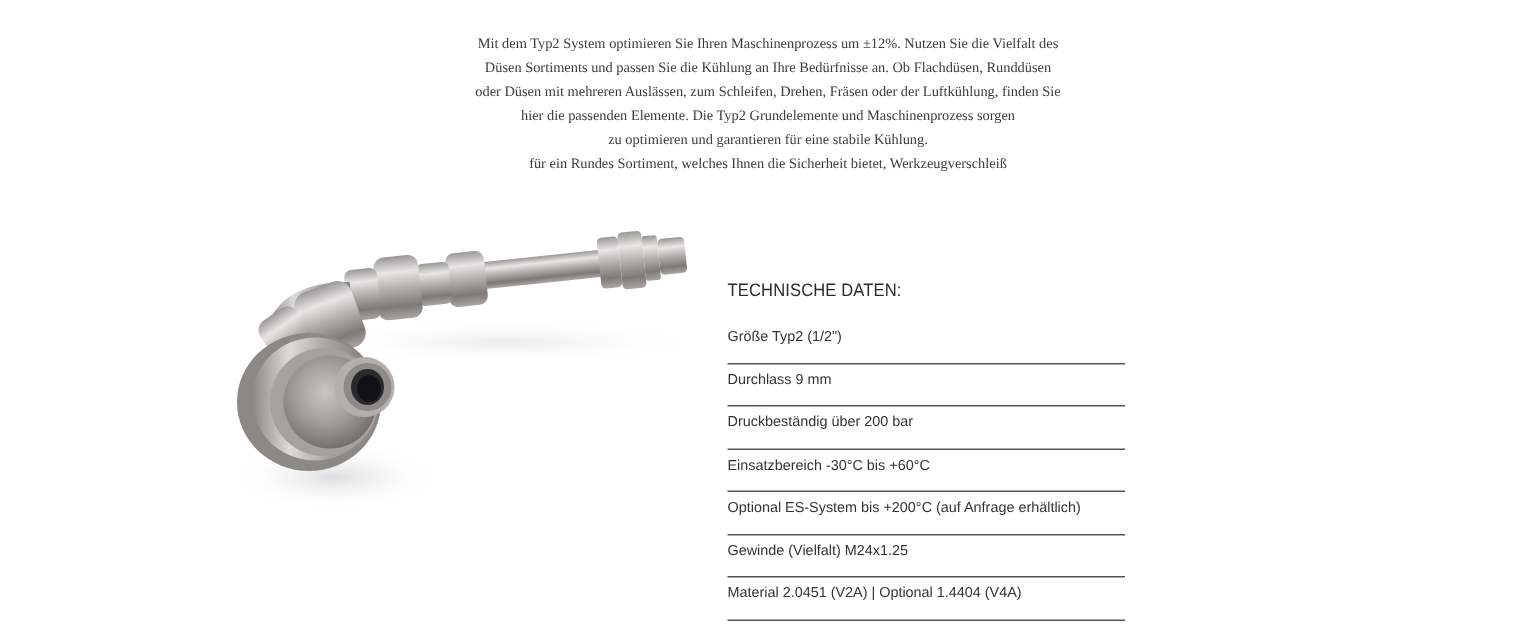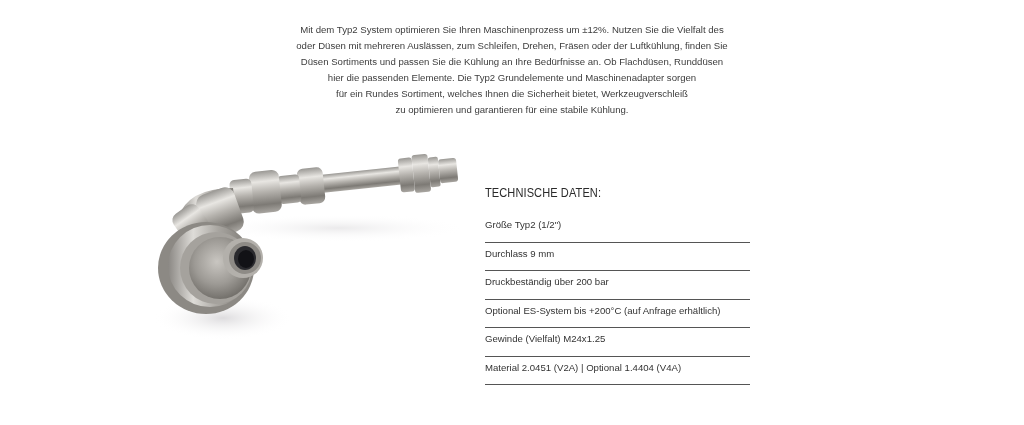--- a/index.html
+++ b/index.html
@@ -1,38 +1,38 @@
 <!DOCTYPE html>
 <html><head>
 <meta charset="utf-8">
 <style>
   html, body { margin:0; padding:0; background:#ffffff; }
   body { width:1024px; height:425px; position:relative; overflow:hidden;
          font-family:"Liberation Sans", sans-serif; color:#333; }
   .intro { position:absolute; left:212px; top:22px; width:600px; text-align:center;
            font-size:9.6px; line-height:16px; color:#3c3c3c; }
-  .intro p { margin:0; white-space:nowrap; }
+  .intro p { margin:0; white-space:nowrap;font-family:Liberation Serif, serif; }
   .product { position:absolute; left:138px; top:148px; width:330px; height:210px; }
   .specs { position:absolute; left:485px; top:186px; width:265px; }
   .specs h3 { margin:0 0 14px 0; font-weight:normal; font-size:12px;
               color:#2a2a2a; letter-spacing:0.1px; font-family:"Liberation Sans Narrow","Liberation Sans",sans-serif; transform:scaleX(0.92); transform-origin:left; }
   .spec-row { height:28.5px; border-bottom:1.5px solid #555; box-sizing:border-box;
               font-size:9.6px; color:#333; padding-top:5px; }
   .spec-row span { display:block; }
 </style>
 </head>
 <body>
 
 <div class="intro">
   <p>Mit dem Typ2 System optimieren Sie Ihren Maschinenprozess um ±12%. Nutzen Sie die Vielfalt des</p>
+  <p>Düsen Sortiments und passen Sie die Kühlung an Ihre Bedürfnisse an. Ob Flachdüsen, Runddüsen</p>
   <p>oder Düsen mit mehreren Auslässen, zum Schleifen, Drehen, Fräsen oder der Luftkühlung, finden Sie</p>
-  <p>Düsen Sortiments und passen Sie die Kühlung an Ihre Bedürfnisse an. Ob Flachdüsen, Runddüsen</p>
-  <p>hier die passenden Elemente. Die Typ2 Grundelemente und Maschinenadapter sorgen</p>
+  <p>hier die passenden Elemente. Die Typ2 Grundelemente und Maschinenprozess sorgen</p>
+  <p>zu optimieren und garantieren für eine stabile Kühlung.</p>
   <p>für ein Rundes Sortiment, welches Ihnen die Sicherheit bietet, Werkzeugverschleiß</p>
-  <p>zu optimieren und garantieren für eine stabile Kühlung.</p>
 </div>
 
 <div class="product">
   <svg width="330" height="210" viewBox="0 0 330 210" xmlns="http://www.w3.org/2000/svg">
     <defs>
       <linearGradient id="steelV" x1="0" y1="0" x2="0" y2="1">
         <stop offset="0" stop-color="#9a9894"></stop>
         <stop offset="0.25" stop-color="#e8e6e2"></stop>
         <stop offset="0.5" stop-color="#b5b2ad"></stop>
         <stop offset="0.8" stop-color="#7d7a75"></stop>
@@ -93,20 +93,23 @@
   <div class="spec-row">
       <span>Größe Typ2 (1/2")</span>
     </div>
   <div class="spec-row">
       <span>Durchlass 9 mm</span>
     </div>
   <div class="spec-row">
       <span>Druckbeständig über 200 bar</span>
     </div>
   <div class="spec-row">
+      <span>Einsatzbereich -30°C bis +60°C</span>
+    </div>
+  <div class="spec-row">
       <span>Optional ES-System bis +200°C (auf Anfrage erhältlich)</span>
     </div>
   <div class="spec-row">
       <span>Gewinde (Vielfalt) M24x1.25</span>
     </div>
   <div class="spec-row">
       <span>Material 2.0451 (V2A) | Optional 1.4404 (V4A)</span>
     </div>
 </div>
 

